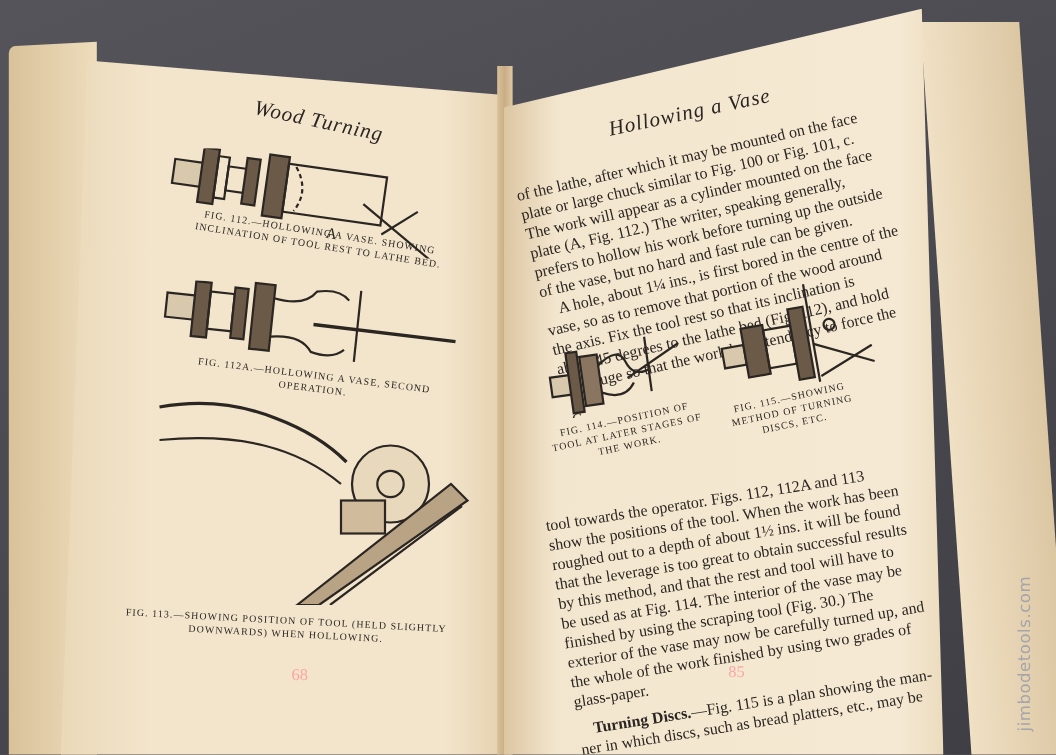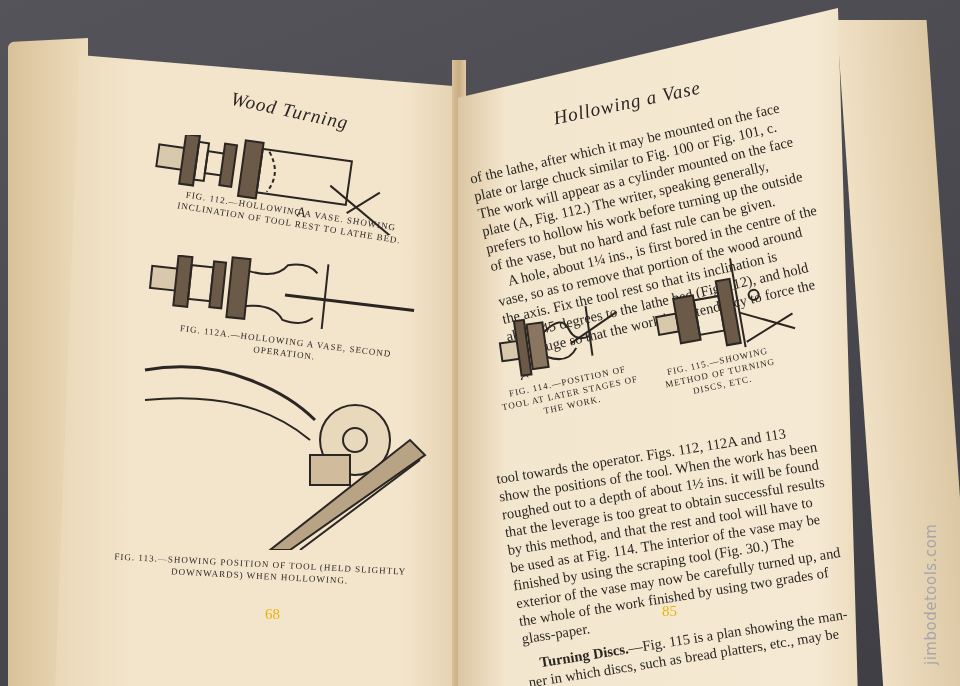--- a/index.html
+++ b/index.html
@@ -20,21 +20,21 @@
   .right-bottom{left:495px;top:470px;width:345px;transform:rotate(-9deg);transform-origin:left top;}
   .para{display:block;white-space:nowrap;}
   .indent{padding-left:14px;}
   .bold{font-weight:bold;}
   .caption{position:absolute;font-size:9px;letter-spacing:1px;color:#2b2622;text-transform:uppercase;line-height:12px;text-align:center;}
   .cap-112{left:160px;top:205px;width:260px;transform:rotate(9deg);}
   .cap-112a{left:160px;top:335px;width:250px;transform:rotate(7deg);}
   .cap-113{left:110px;top:558px;width:300px;transform:rotate(3deg);}
   .cap-114{left:500px;top:375px;width:140px;transform:rotate(-12deg);}
   .cap-115{left:650px;top:355px;width:140px;transform:rotate(-12deg);}
-  .page-num{position:absolute;font-size:15px;color:#eab308;}
+  .page-num{position:absolute;font-size:15px;color:#fca5a5;}
   .pn-left{left:265px;top:606px;}
   .pn-right{left:662px;top:603px;}
   .fig{position:absolute;}
   .watermark{position:absolute;left:922px;top:530px;font-family:"DejaVu Sans",sans-serif;font-size:15px;color:#a6a5ab;transform:rotate(-90deg);transform-origin:left top;white-space:nowrap;top:665px;letter-spacing:0.5px;}
 </style>
 </head>
 <body>
 
 <div class="backdrop"></div>
 <div class="edge-left"></div>

